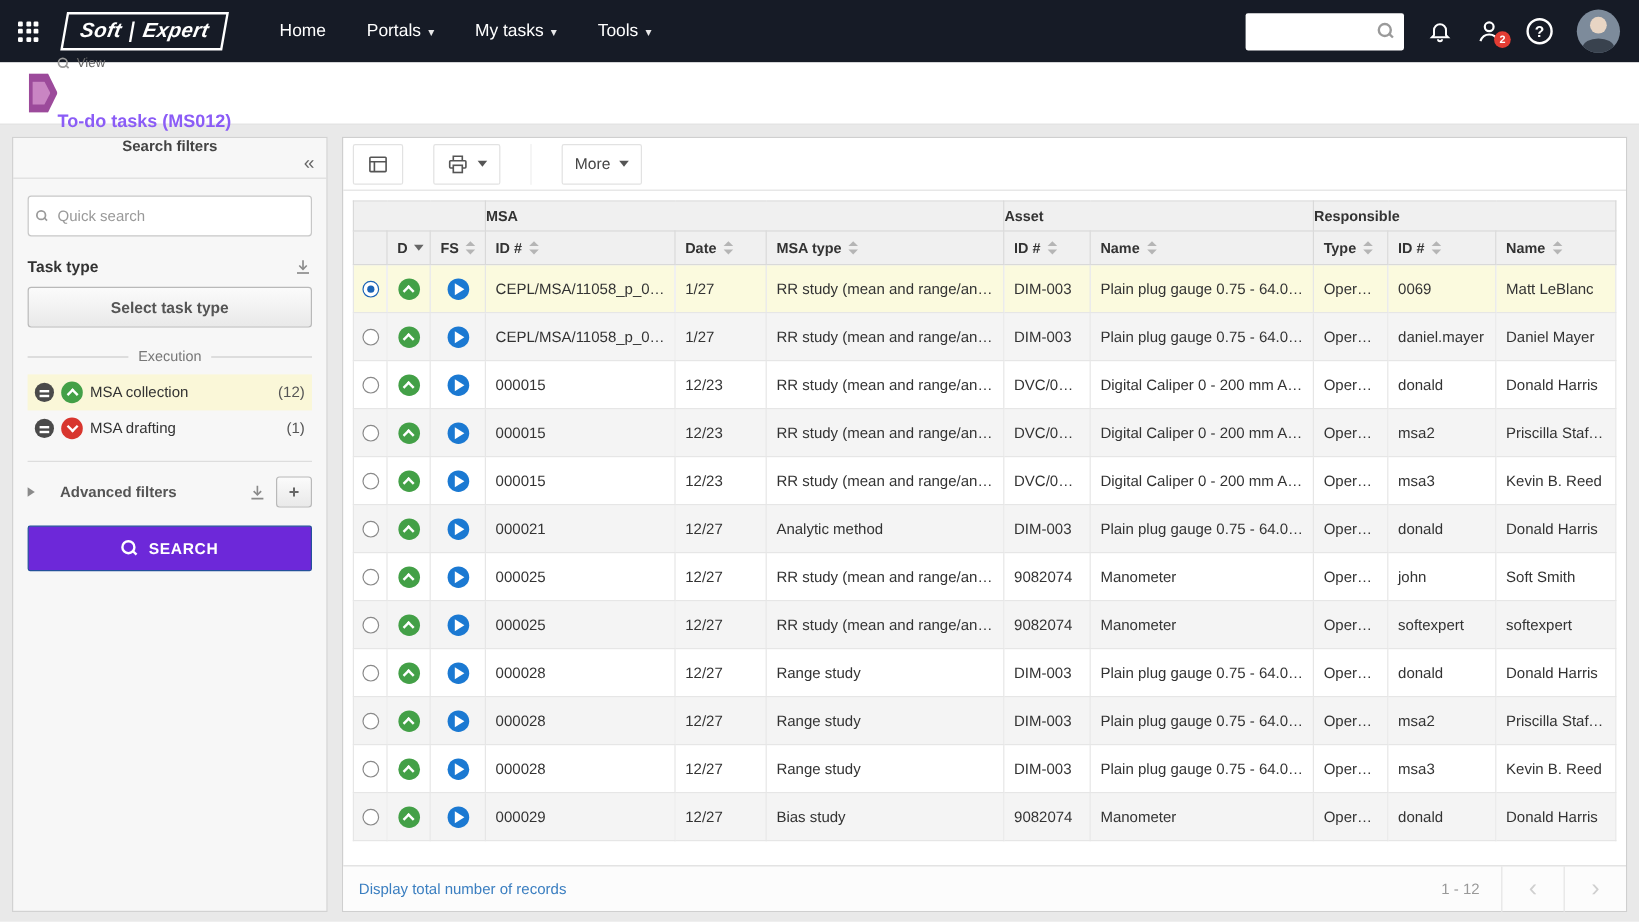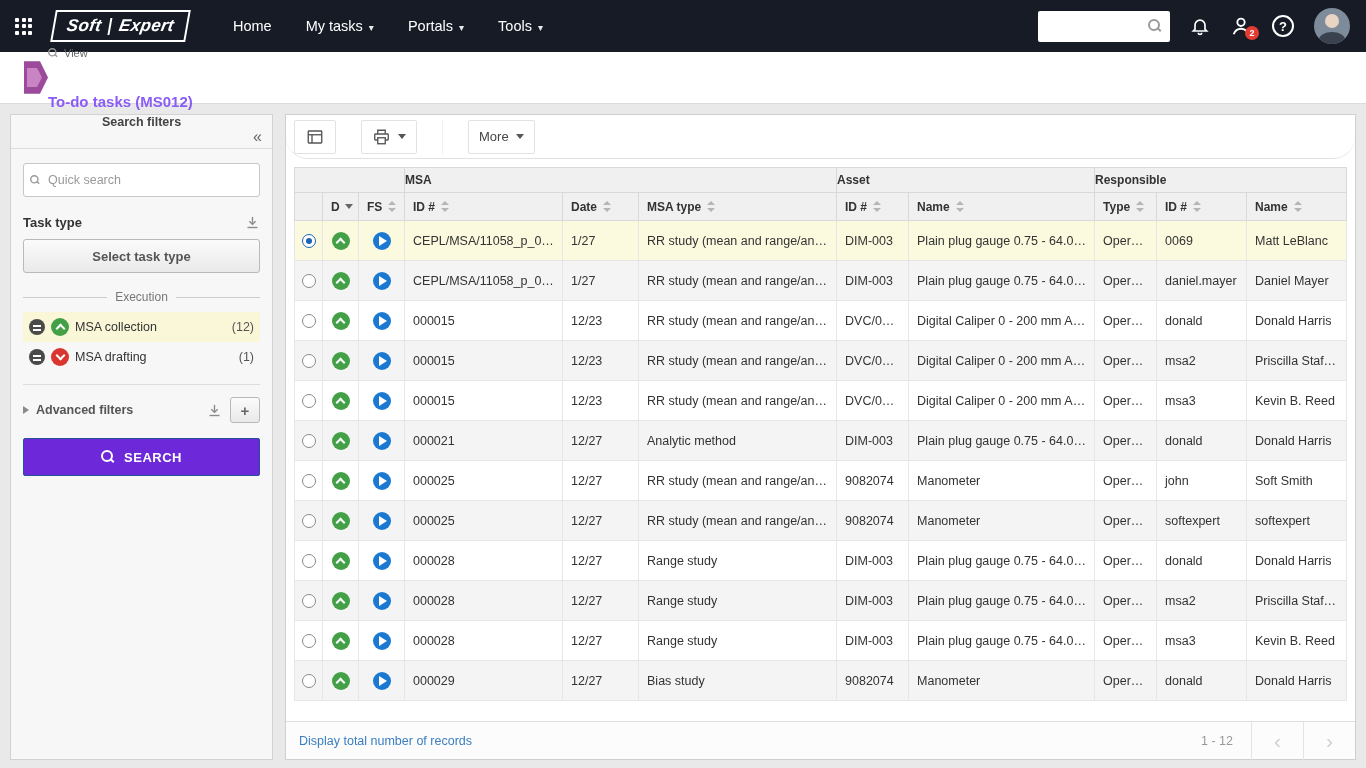--- a/index.html
+++ b/index.html
@@ -69,34 +69,34 @@
   .dark-dot { width: 16px; height: 16px; border-radius: 50%; background: #4a4a4a; position: relative; flex: none; }
   .dark-dot::before { content: ''; position: absolute; left: 4px; right: 4px; top: 6px; height: 2px; background: #fff; }
   .dark-dot::after { content: ''; position: absolute; left: 4px; right: 4px; top: 10px; height: 2px; background: #fff; }
   .badge { width: 18px; height: 18px; border-radius: 50%; display: inline-flex; align-items: center; justify-content: center; flex: none; }
   .badge.green { background: #43a047; } .badge.red { background: #d8362e; } .badge.blue { background: #1b79d2; }
   .chev { width: 7px; height: 7px; border-left: 2px solid #fff; border-top: 2px solid #fff; }
   .chev.up { transform: rotate(45deg); margin-top: 3px; }
   .chev.down { transform: rotate(225deg); margin-bottom: 3px; }
   .play { width: 0; height: 0; border-left: 8px solid #fff; border-top: 5px solid transparent; border-bottom: 5px solid transparent; margin-left: 2px; }
   .sb-hr { border: none; border-top: 1px solid #ddd; margin: 12px 0 0 0; }
-  .adv-row { display: flex; align-items: center; margin-top: 12px; gap: 7px; cursor: pointer; }
+  .adv-row { display: flex; align-items: center; margin-top: 12px; gap: 21px; cursor: pointer; }
   .tri-right { width: 0; height: 0; border-top: 4.5px solid transparent; border-bottom: 4.5px solid transparent; border-left: 6px solid #8a8a8a; }
   .adv-label { font-size: 12.5px; font-weight: bold; color: #555; }
   .adv-icons { margin-left: auto; display: flex; align-items: center; gap: 8px; }
   .add-panel-btn { width: 30px; height: 26px; background: linear-gradient(#fbfbfb, #e9e9e9); border: 1px solid #b9b9b9; border-radius: 3px;
                    color: #666; font-size: 15px; cursor: pointer; display: flex; align-items: center; justify-content: center; }
   .add-panel-btn::before { content: '+'; font-weight: bold; }
   .search-btn { margin-top: 15px; width: 100%; height: 38px; background: #6d28d9; border: 1px solid #24519a; border-radius: 2px;
                 color: #fff; font-size: 13px; font-weight: bold; letter-spacing: .5px; cursor: pointer; font-family: inherit;
                 display: flex; align-items: center; justify-content: center; gap: 9px; }
 
   
   .main { flex: 1; min-width: 0; background: #fff; border: 1px solid #cfcfcf; display: flex; flex-direction: column; }
-  .toolbar { height: 44px; flex: none; border-bottom: 1px solid #e2e2e2; display: flex; align-items: center; padding: 0 8px; gap: 25px; border-radius: 22px; }
+  .toolbar { height: 44px; flex: none; border-bottom: 1px solid #e2e2e2; display: flex; align-items: center; padding: 0 8px; gap: 25px; }
   .tool-btn { height: 34px; background: #fff; border: 1px solid #e2e2e2; border-radius: 2px; display: flex; align-items: center;
               padding: 0 10px; gap: 7px; color: #444; font-size: 13px; cursor: pointer; font-family: inherit; }
   .tb-caret { width: 0; height: 0; border-left: 4px solid transparent; border-right: 4px solid transparent; border-top: 5px solid #555; }
   .tb-sep { width: 1px; height: 34px; background: #efefef; }
 
   
   .table-wrap { padding: 8px 8px 0 8px; }
   table { width: 100%; border-collapse: collapse; table-layout: fixed; font-size: 12.5px; color: #333; }
   thead th { background: #f0f0f0; border: 1px solid #d9d9d9; font-size: 12px; font-weight: bold; color: #333; }
   .group-row th { height: 25px; text-align: left; }
@@ -143,22 +143,22 @@
         <span></span>
     </div>
   </div>
   <div class="logo">
     <span>Soft</span>
     <span class="logo-sep"></span>
     <span>Expert</span>
   </div>
   <div class="nav">
     <div class="nav-item">Home</div>
+    <div class="nav-item caret">Portals</div>
     <div class="nav-item caret">My tasks</div>
-    <div class="nav-item caret">Portals</div>
     <div class="nav-item caret">Tools</div>
   </div>
   <div class="top-right">
     <div class="top-search">
       <input type="text" value="" style="">
       <span class="mag"></span>
     </div>
     <div class="icon-btn">
       <svg width="20" height="20" viewBox="0 0 24 24" fill="none" stroke="#fff" stroke-width="2">
         <path d="M6 16v-5a6 6 0 1 1 12 0v5l2 2H4z"></path>

